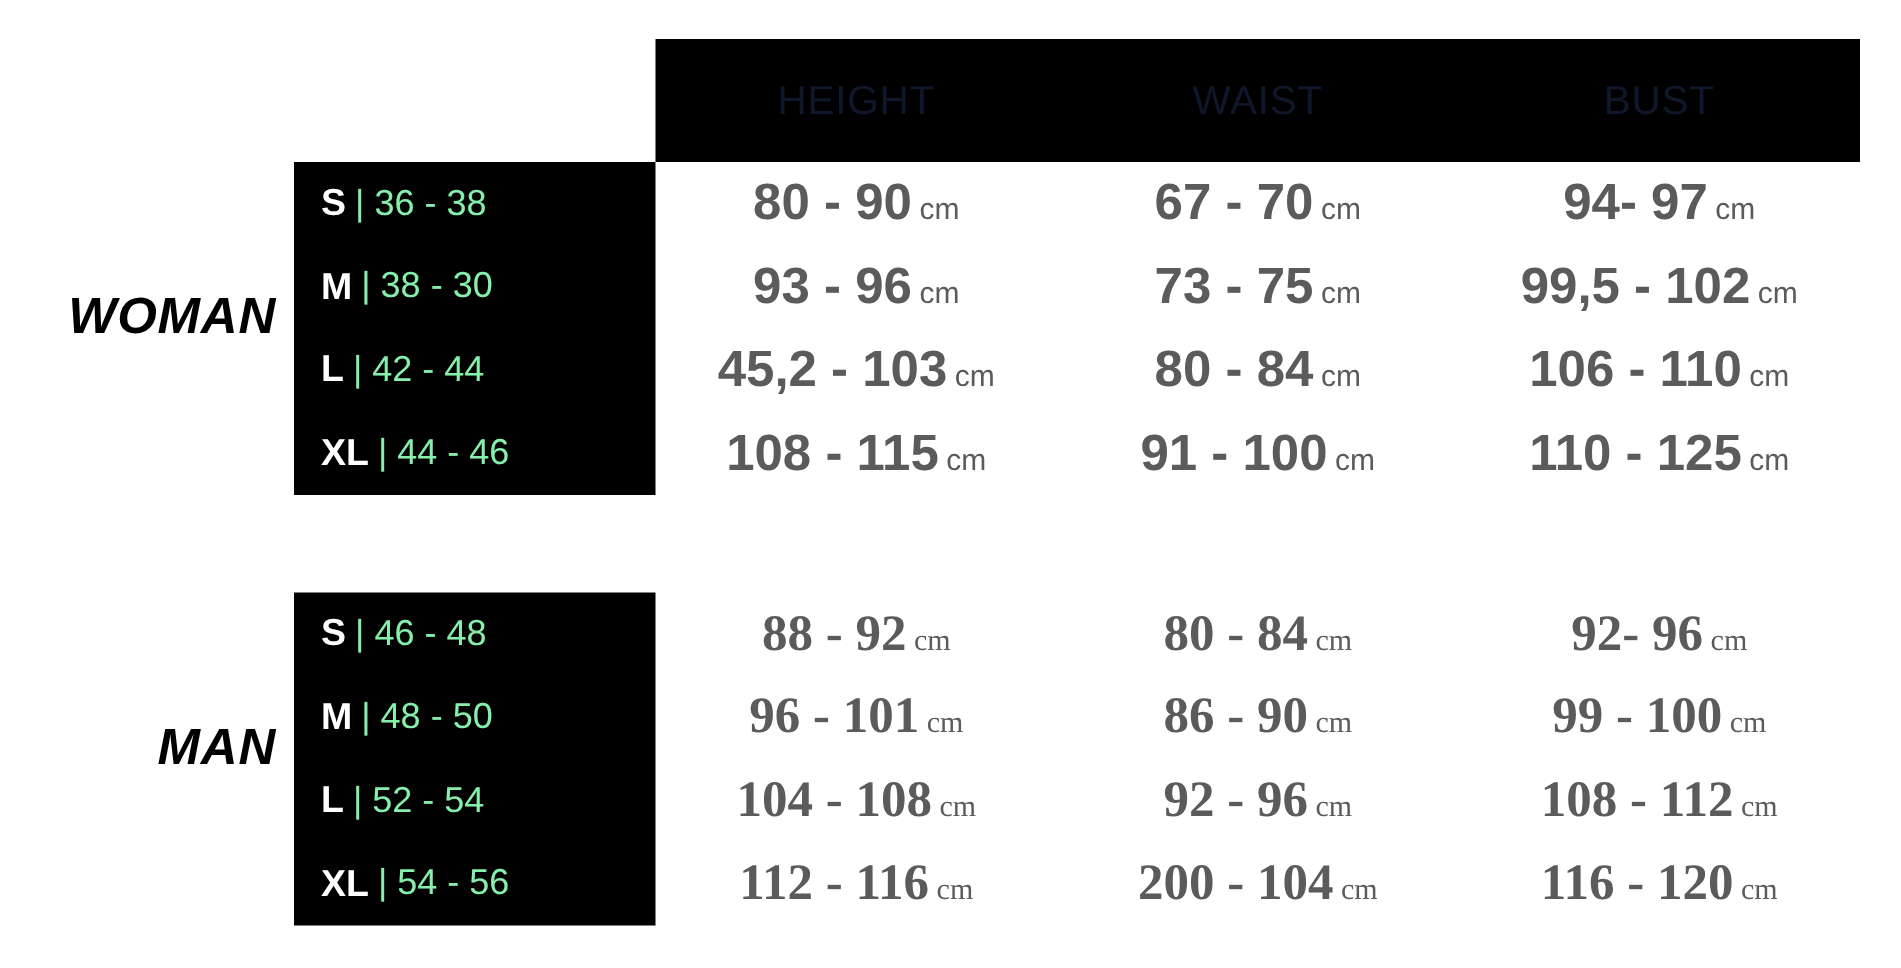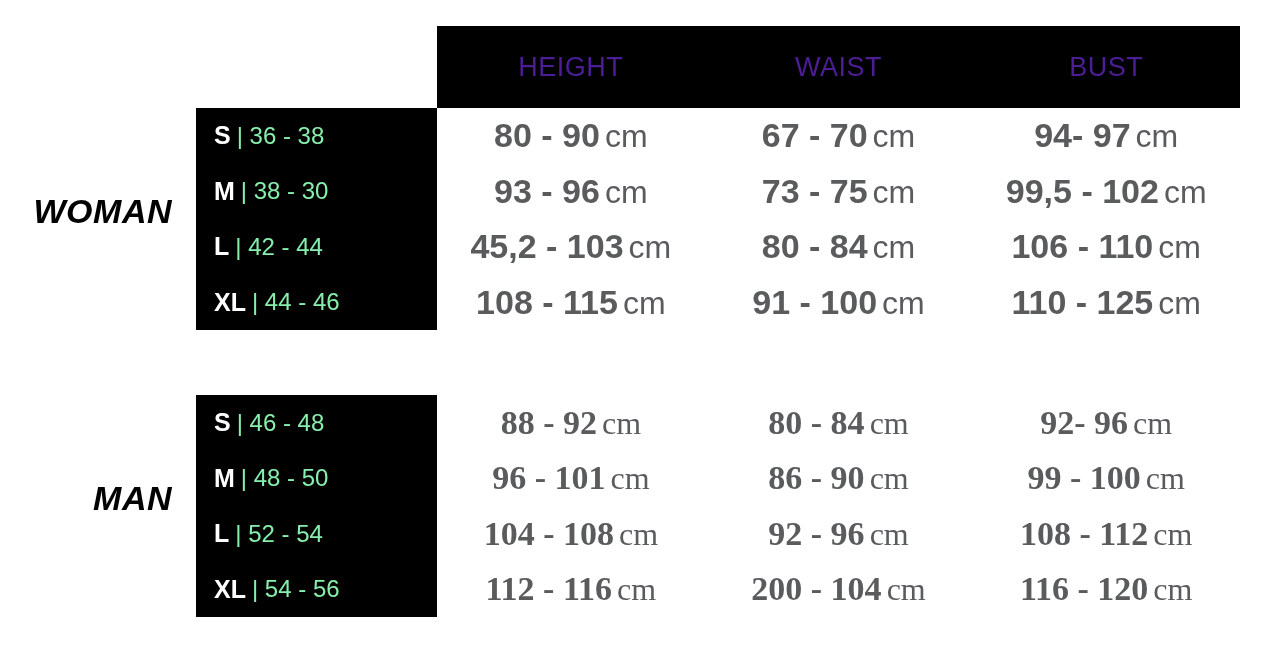--- a/index.html
+++ b/index.html
@@ -38,21 +38,21 @@
     left: 437px;
     top: 26px;
     width: 803px;
     height: 82px;
     display: flex;
     align-items: center;
   }
   .header-cell {
     flex: 1 1 0;
     text-align: center;
-    color: #4c1d95;
+    color: #0f172a;
     font-size: 27px;
     letter-spacing: 0.5px;
     font-weight: 400;
   }
 
   
   .size-block {
     position: absolute;
     left: 196px;
     width: 241px;
@@ -80,21 +80,21 @@
     font-size: 24px;
     color: #86efac;
   }
 
   
   .group-label {
     position: absolute;
     left: 0;
     width: 196px;
     text-align: right;
-    padding-right: 24px;
+    padding-right: 12px;
     box-sizing: border-box;
     color: #000000;
     font-weight: bold;
     font-style: italic;
     font-size: 34px;
     letter-spacing: 0.5px;
   }
   .group-label.woman { top: 192px; }
   .group-label.man   { top: 479px; }
 
@@ -118,21 +118,21 @@
     font-size: 26px;
     color: #5a5b5d;
     white-space: nowrap;
   }
   .meas-cell .val {
     font-weight: bold;
     font-size: 34px;
   }
   .meas-cell .unit {
     font-weight: 400;
-    font-size: 32px;
+    font-size: 20px;
     margin-left: 5px;
   }
 </style>
 </head>
 <body>
 
 <div class="sheet">
 
   <div class="header-band"></div>
   <div class="header-cells">

